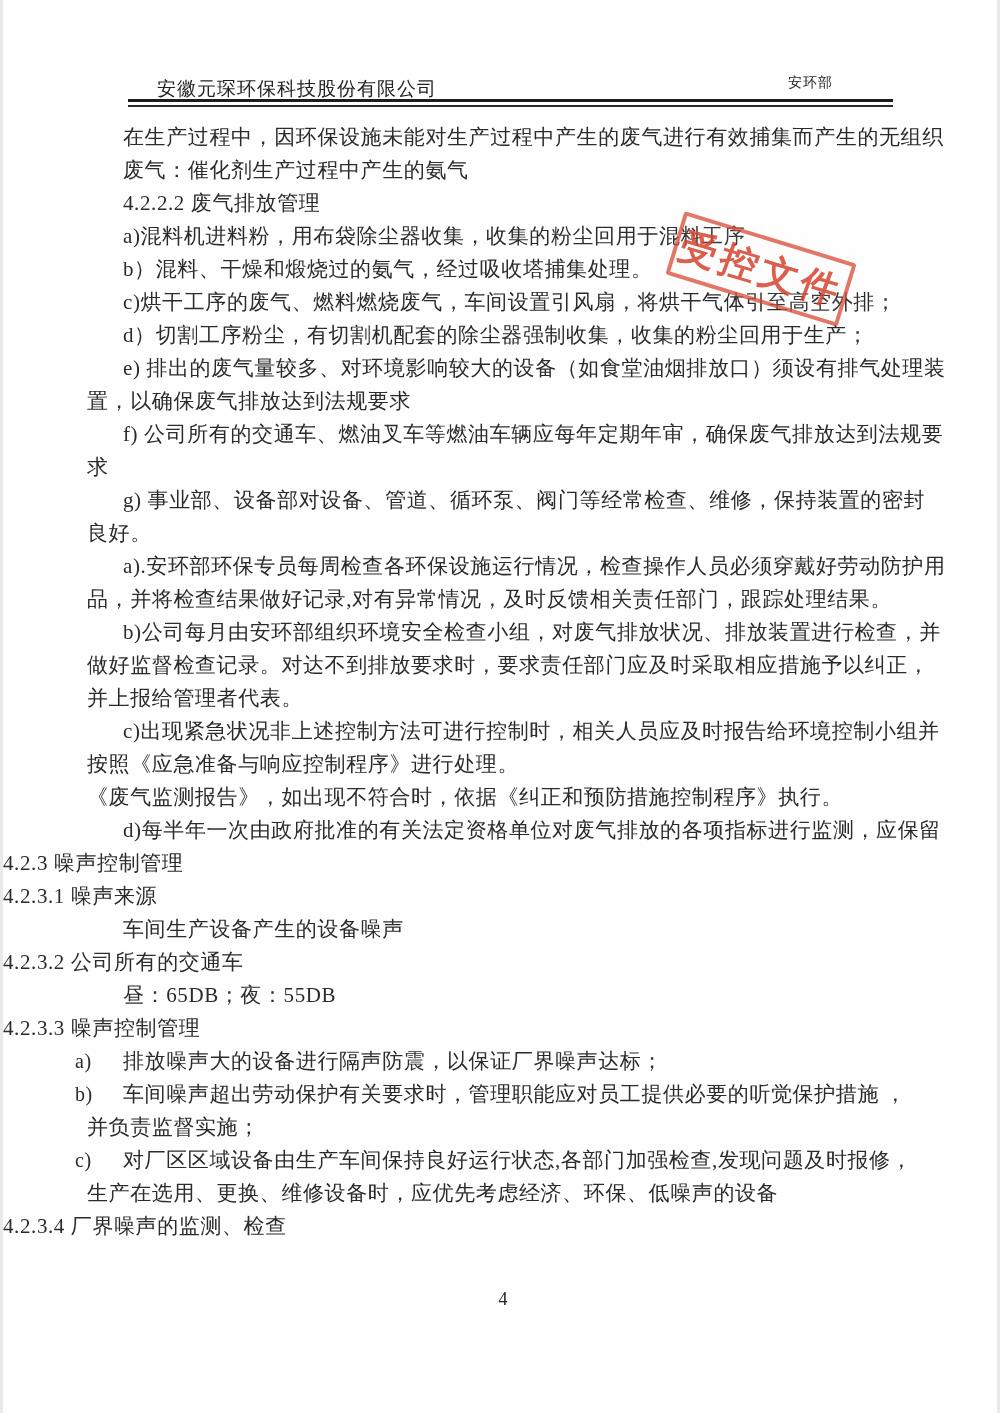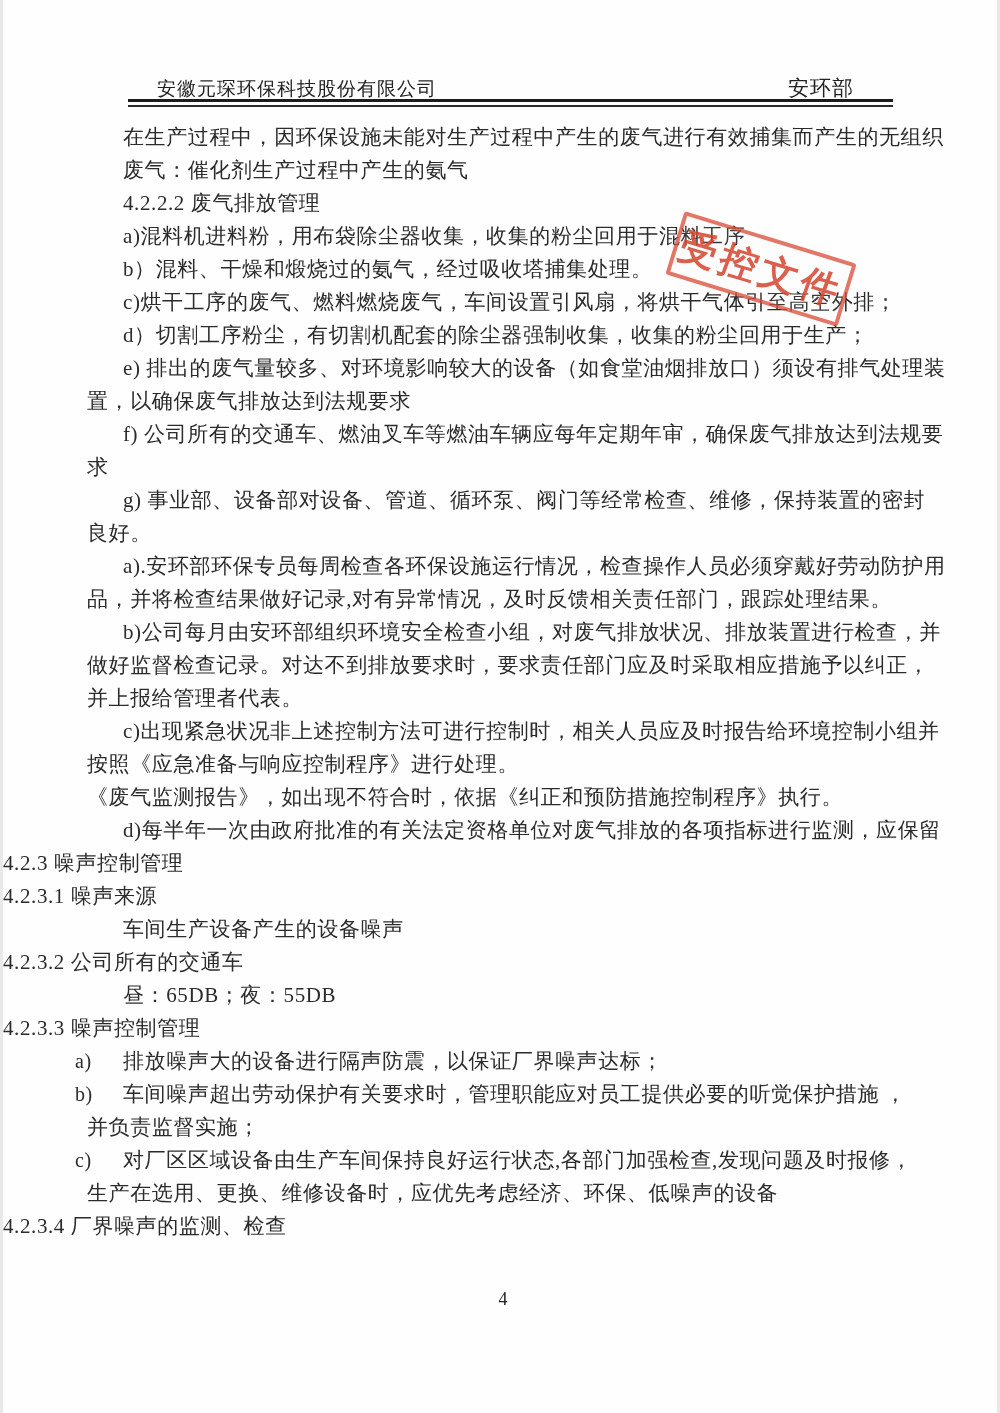--- a/index.html
+++ b/index.html
@@ -13,21 +13,21 @@
     overflow:hidden;
   }
   
   .hdr{position:absolute;top:0;left:0;width:100%;height:110px;}
   .hdr-company{
     position:absolute;left:154px;top:76px;
     font-size:19px;letter-spacing:1px;color:#222;
   }
   .hdr-dept{
     position:absolute;left:785px;top:74px;
-    font-size:21px;letter-spacing:1px;color:#222;
+    font-size:14px;letter-spacing:1px;color:#222;
   }
   .hdr-rule{
     position:absolute;left:125px;top:99px;width:765px;height:3px;
     border-top:3px solid #1c1c1c;
     border-bottom:2px solid #2a2a2a;
   }
   
   .doc-body{
     position:absolute;top:121px;left:0;width:1000px;
   }

